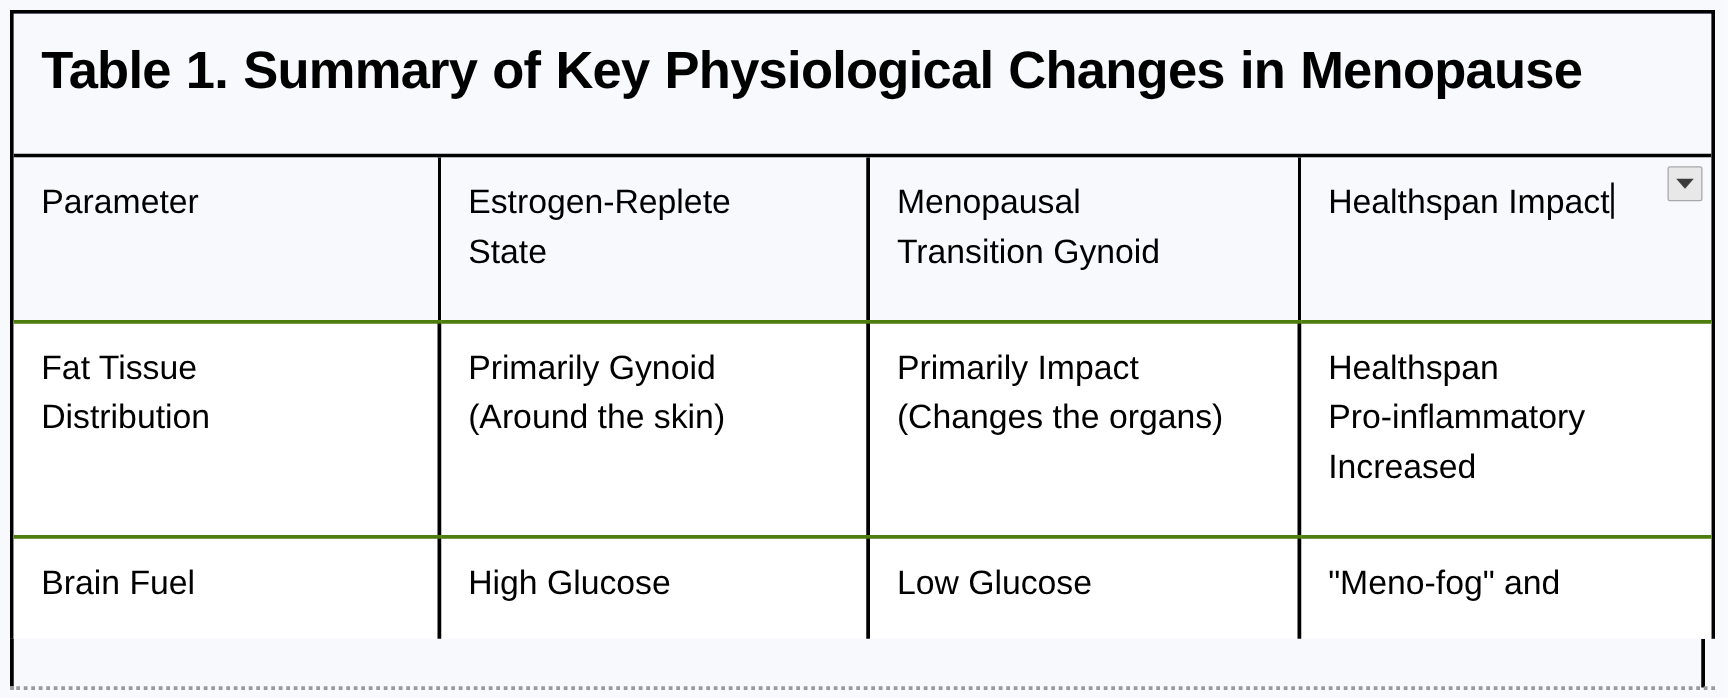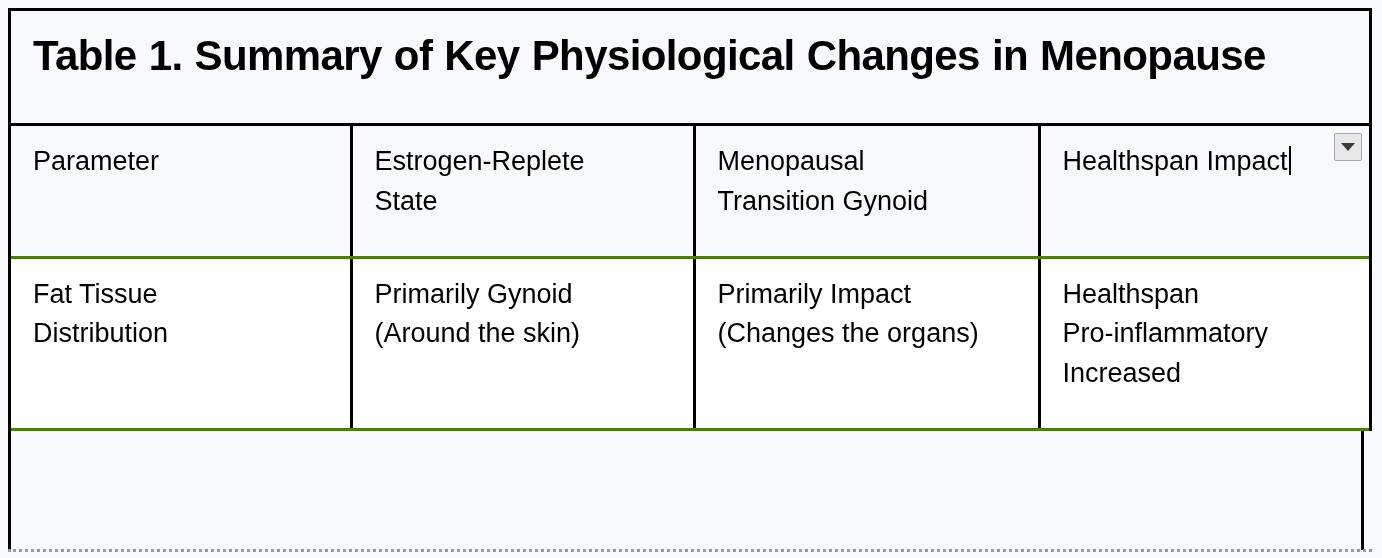--- a/index.html
+++ b/index.html
@@ -234,20 +234,34 @@
             <span class="cell-line">Primarily Impact</span>
             <span class="cell-line">(Changes the organs)</span>
           </td>
           <td>
             <span class="cell-line">Healthspan</span>
             <span class="cell-line">Pro-inflammatory</span>
             <span class="cell-line">Increased</span>
           </td>
         </tr>
 
+        <tr class="row-partial">
+          <td>
+            <span class="cell-line">Brain Fuel</span>
+          </td>
+          <td>
+            <span class="cell-line">High Glucose</span>
+          </td>
+          <td>
+            <span class="cell-line">Low Glucose</span>
+          </td>
+          <td>
+            <span class="cell-line">"Meno-fog" and</span>
+          </td>
+        </tr>
 
       </tbody>
     </table>
   </div>
 
   <div id="page-break-rule"></div>
 
 </div>
 
 </body></html>

